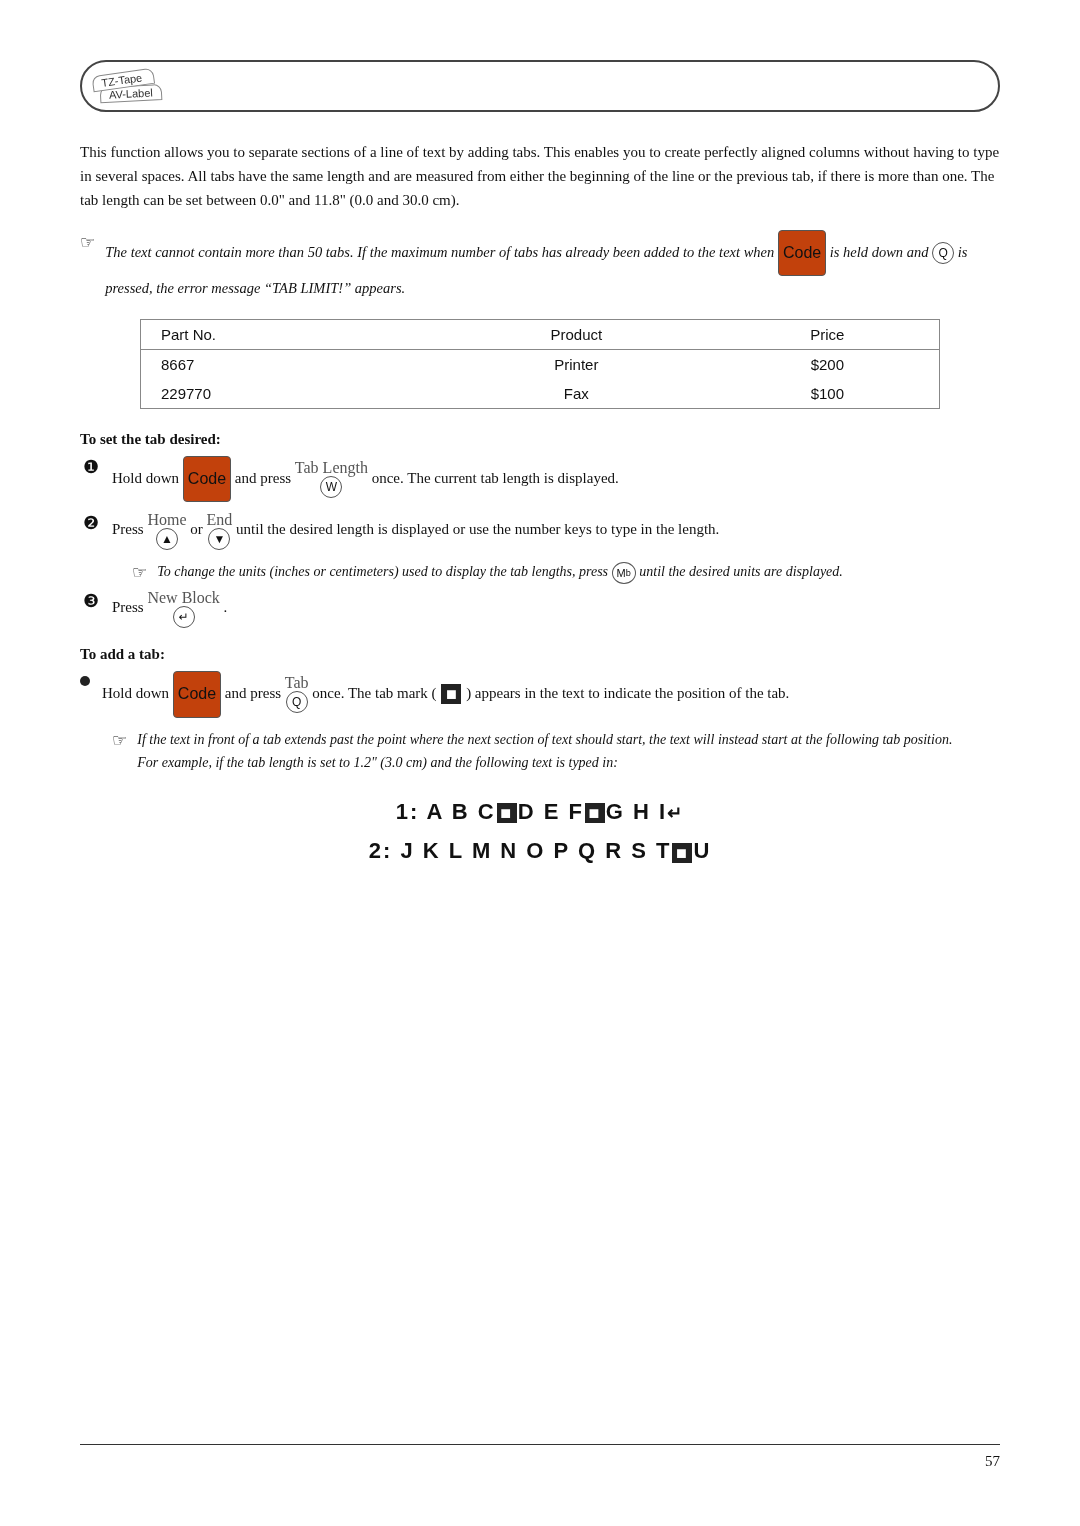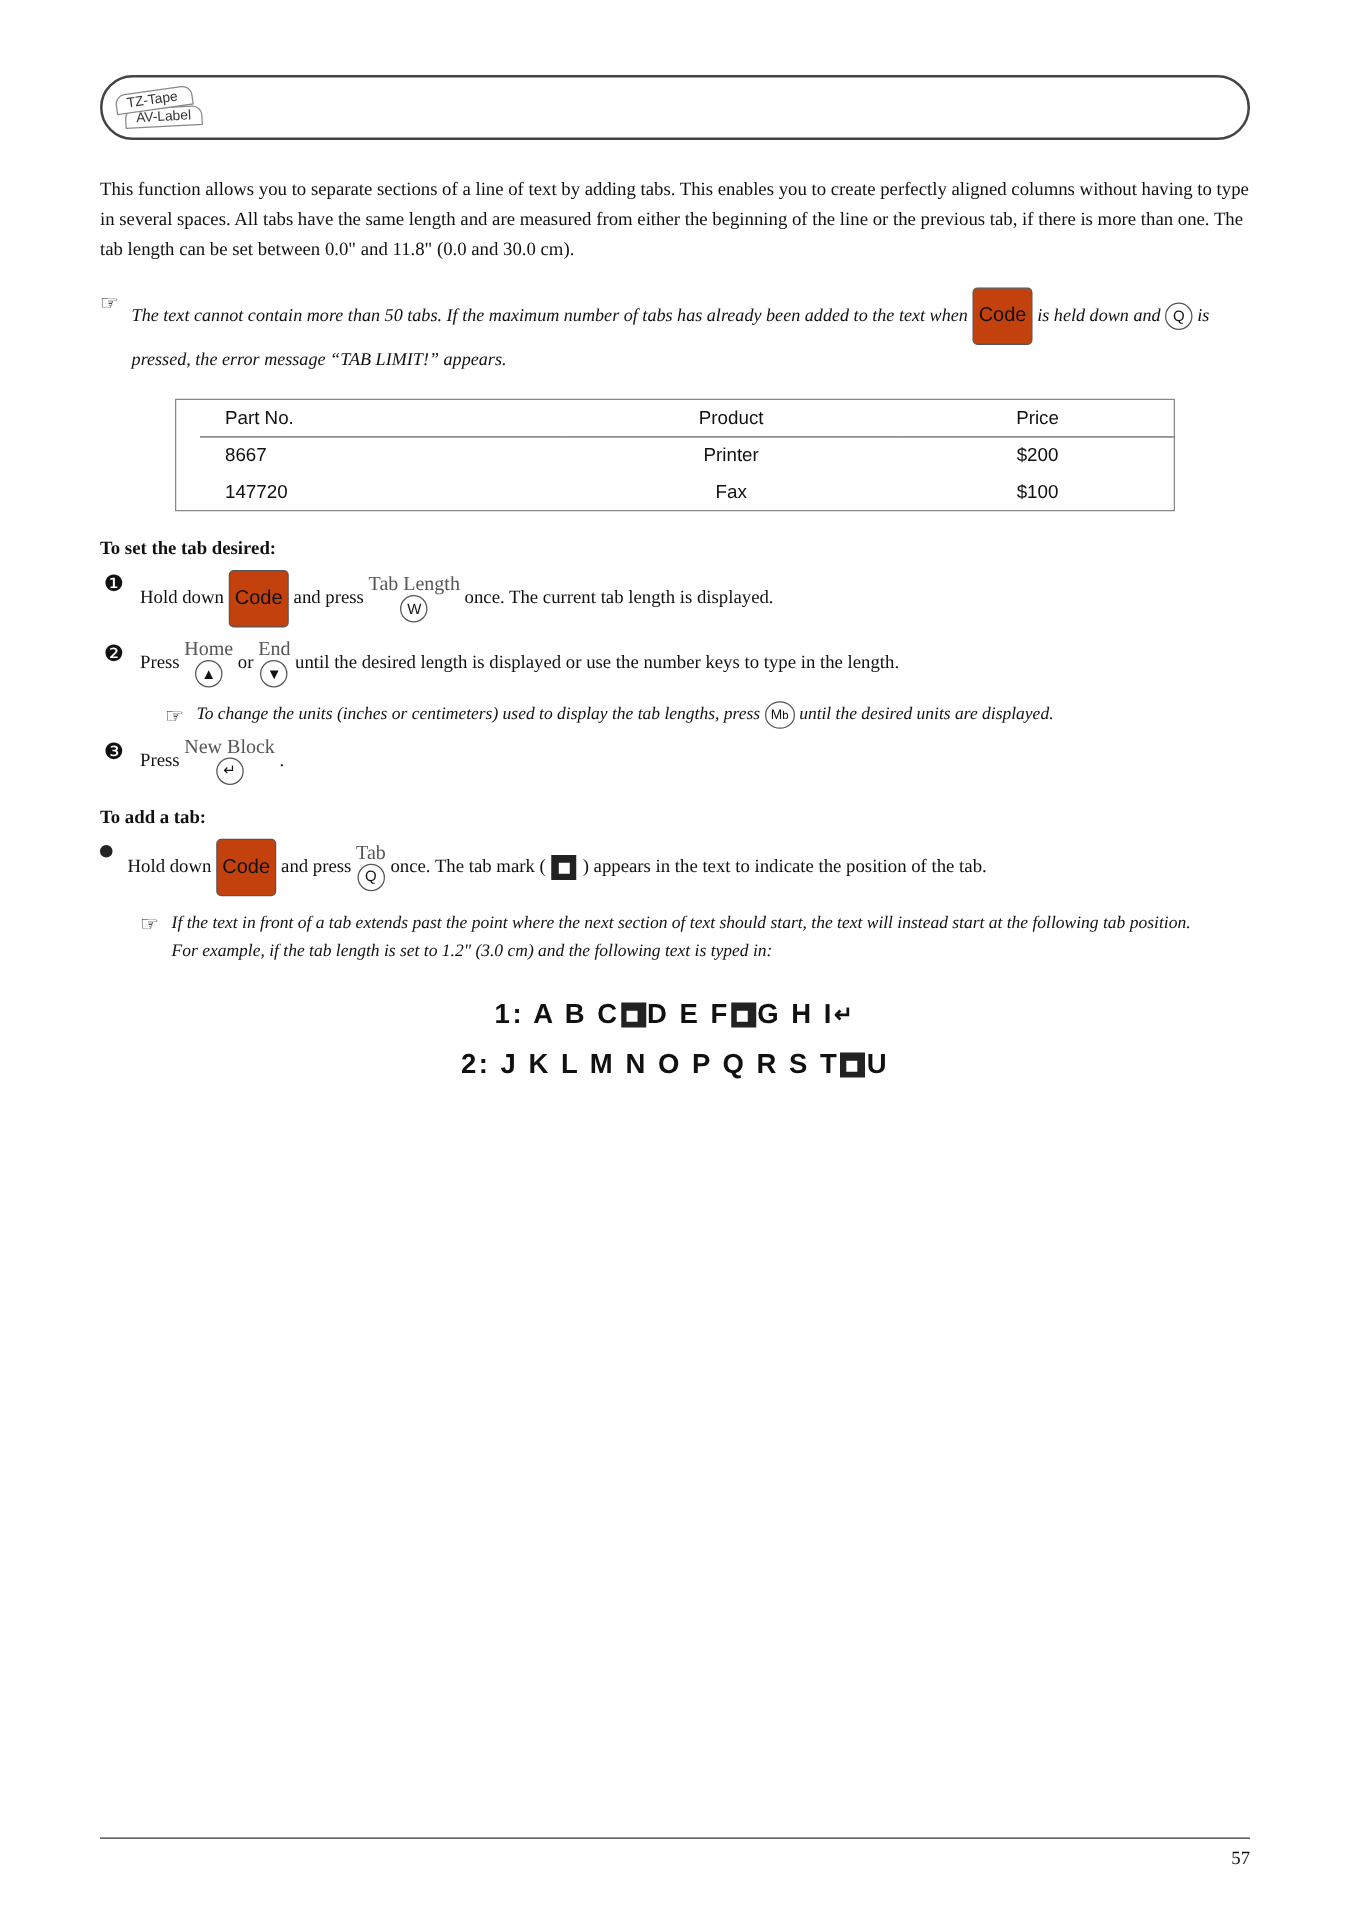--- a/index.html
+++ b/index.html
@@ -118,21 +118,20 @@
       vertical-align: middle;
       min-width: 22px;
       min-height: 22px;
       line-height: 1.4;
     }
 
     
     .tab-table-wrapper {
       margin: 2px 60px 22px 60px;
       border: 1.5px solid #888;
-      padding-left: 19px;
     }
     .tab-table {
       width: 100%;
       border-collapse: collapse;
       font-size: 15px;
     }
     .tab-table td, .tab-table th {
       padding: 6px 18px;
       text-align: center;
       border: none;
@@ -240,21 +239,21 @@
       margin: 0 1px;
     }
     .return-mark {
       font-size: 18px;
       vertical-align: middle;
     }
 
     
     .page-footer {
       position: absolute;
-      bottom: 30px;
+      bottom: 56px;
       left: 80px;
       right: 80px;
       display: flex;
       align-items: center;
       justify-content: flex-end;
       border-top: 1.5px solid #333;
       padding-top: 8px;
     }
     .page-number {
       font-size: 15px;
@@ -310,21 +309,21 @@
         <th class="col-price">Price</th>
       </tr>
     </thead>
     <tbody>
       <tr>
         <td class="col-partno">8667</td>
         <td class="col-product">Printer</td>
         <td class="col-price">$200</td>
       </tr>
       <tr>
-        <td class="col-partno">147720</td>
+        <td class="col-partno">229770</td>
         <td class="col-product">Fax</td>
         <td class="col-price">$100</td>
       </tr>
     </tbody>
   </table>
 </div>
 
 <p class="section-heading">To set the tab desired:</p>
 
 <ul class="step-list">

